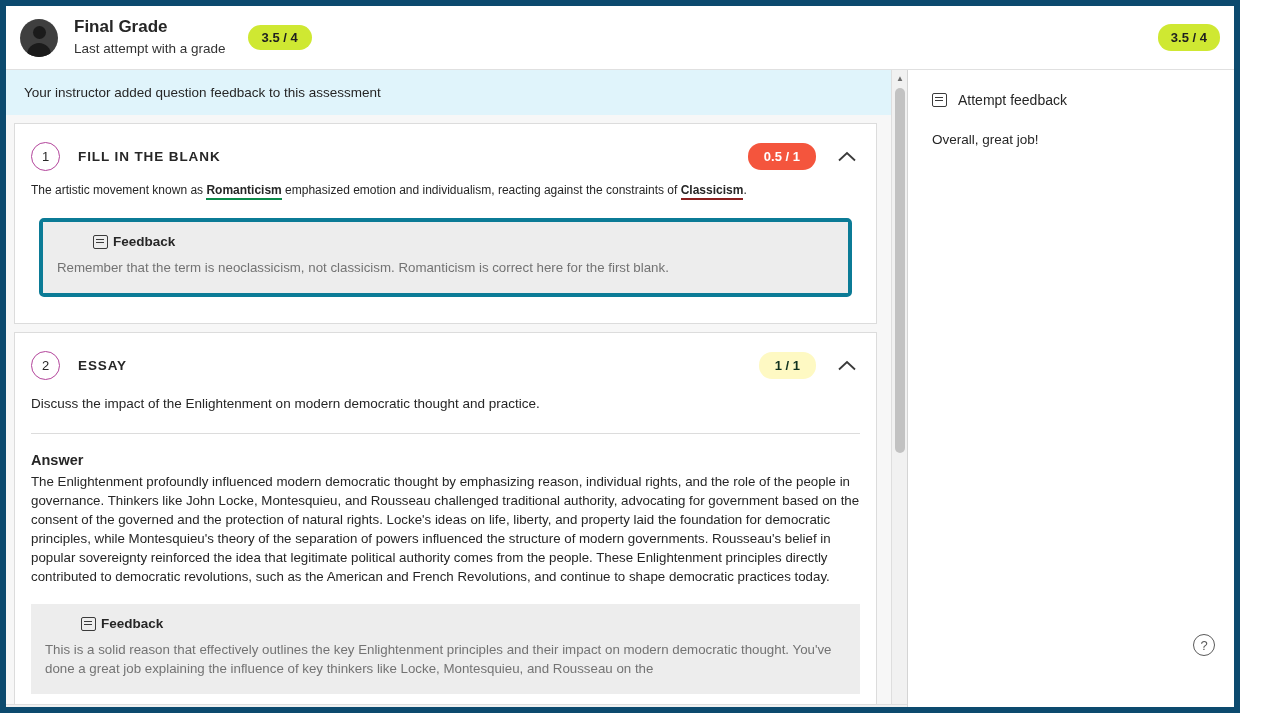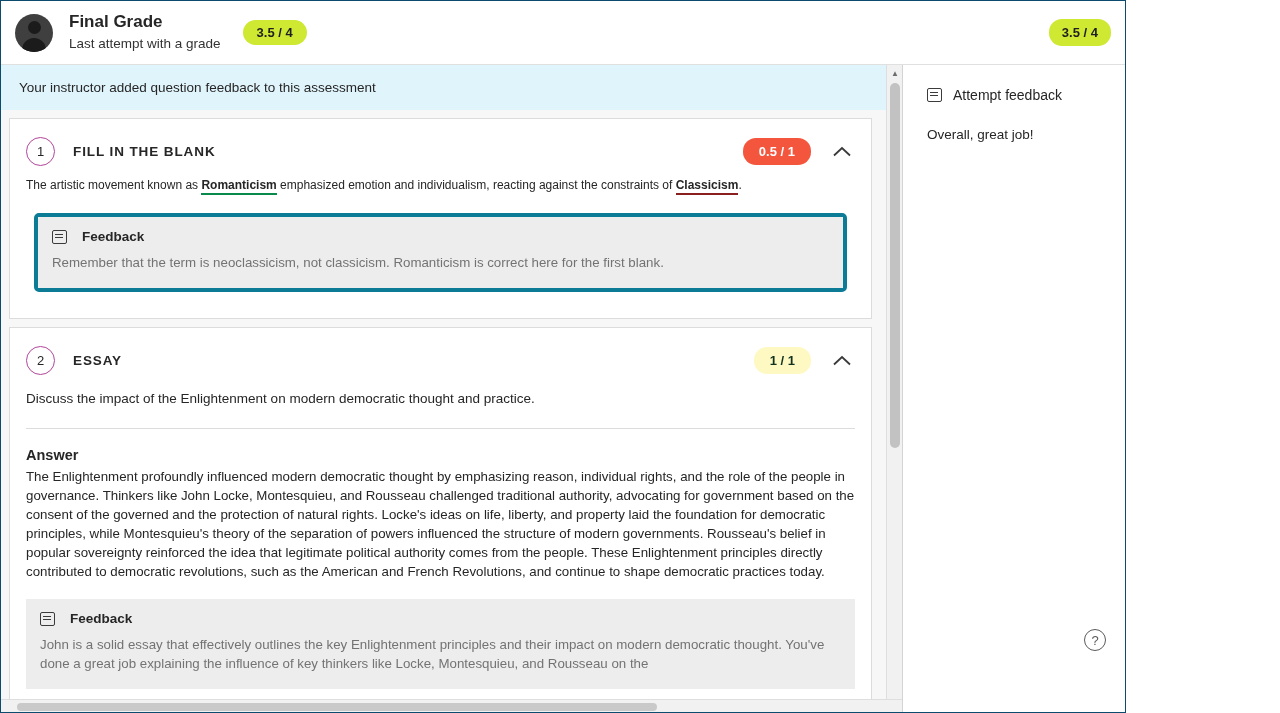--- a/index.html
+++ b/index.html
@@ -6,22 +6,22 @@
   html, body {
     margin: 0; padding: 0;
     width: 1280px; height: 713px;
     overflow: hidden;
     background: #ffffff;
     font-family: "Liberation Sans", sans-serif;
     color: #262626;
   }
   .app {
     position: relative;
-    width: 1126px; height: 713px;
-    border: 1px solid #0c4a6e;
+    width: 1240px; height: 713px;
+    border: 6px solid #0c4a6e;
     overflow: hidden;
     background: #fff;
   }
 
   
   .header {
     position: relative;
     height: 64px;
     display: flex;
     align-items: center;
@@ -217,22 +217,23 @@
     color: #262626;
   }
   .feedback-box {
     background: #ededed;
     padding: 12px 14px 16px 14px;
     margin-top: 18px;
   }
   .feedback-title-row {
     display: flex;
     align-items: flex-end;
-    gap: 15px;
+    gap: 5px;
     margin-bottom: 9px;
+    margin-left: 36px;
   }
   .fb-icon {
     width: 15px; height: 14px;
     border: 1.6px solid #3b3b3b;
     border-radius: 2px;
     position: relative;
     flex: 0 0 auto;
   }
   .fb-icon::before {
     content: "";
@@ -405,21 +406,21 @@
             <div class="prompt">Discuss the impact of the Enlightenment on modern democratic thought and practice.</div>
             <div class="divider"></div>
             <div class="answer-heading">Answer</div>
             <div class="answer-text">The Enlightenment profoundly influenced modern democratic thought by emphasizing reason, individual rights, and the role of the people in governance. Thinkers like John Locke, Montesquieu, and Rousseau challenged traditional authority, advocating for government based on the consent of the governed and the protection of natural rights. Locke's ideas on life, liberty, and property laid the foundation for democratic principles, while Montesquieu's theory of the separation of powers influenced the structure of modern governments. Rousseau's belief in popular sovereignty reinforced the idea that legitimate political authority comes from the people. These Enlightenment principles directly contributed to democratic revolutions, such as the American and French Revolutions, and continue to shape democratic practices today.</div>
 
             <div class="feedback-box">
               <div class="feedback-title-row">
                 <span class="fb-icon"></span>
                 <span class="fb-title">Feedback</span>
               </div>
-              <div class="fb-text">John is a solid essay that effectively outlines the key Enlightenment principles and their impact on modern democratic thought. You've done a great job explaining the influence of key thinkers like Locke, Montesquieu, and Rousseau on the</div>
+              <div class="fb-text">This is a solid reason that effectively outlines the key Enlightenment principles and their impact on modern democratic thought. You've done a great job explaining the influence of key thinkers like Locke, Montesquieu, and Rousseau on the</div>
             </div>
           </div>
         </div>
 
       </div>
 
       <div class="vscroll">
         <div class="arrow-up">▲</div>
         <div class="vthumb"></div>
         <div class="arrow-down">▼</div>

